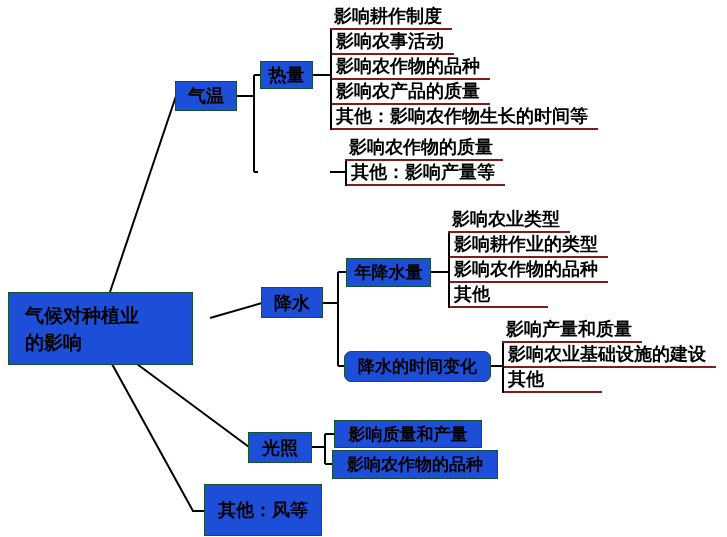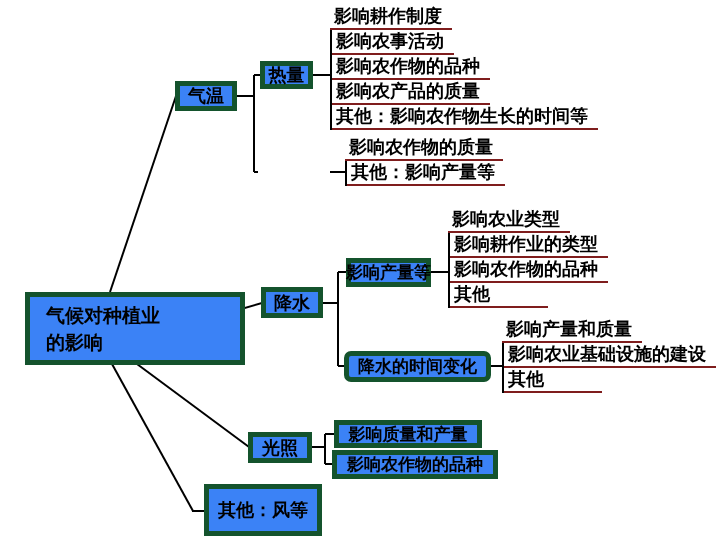--- a/index.html
+++ b/index.html
@@ -3,21 +3,21 @@
 <meta charset="utf-8">
 <style>
   html,body { margin:0; padding:0; background:#ffffff; }
   .stage {
     position:relative; width:727px; height:537px; background:#ffffff;
     color:#000; font-family:"DejaVu Sans","Liberation Sans",sans-serif;
     font-weight:bold; overflow:hidden;
   }
   .lines { position:absolute; left:0; top:0; width:727px; height:537px; }
   .node {
-    position:absolute; border:5px solid #14532d; background:#3b82f6;
+    position:absolute; border:1px solid #14532d; background:#1d4ed8;
     display:flex; align-items:center; justify-content:center;
     font-size:18px; white-space:nowrap; box-sizing:border-box;
   }
   .root-node {
     justify-content:flex-start; padding-left:16px;
     font-size:19px; line-height:27px;
   }
   .root-node .stack { display:block; }
   .ugroup { position:absolute; }
   .uitem {
@@ -63,35 +63,35 @@
 
       <line x1="490" y1="366" x2="503" y2="366"></line>
 
       <line x1="309" y1="447" x2="325" y2="447"></line>
       <line x1="325" y1="434" x2="325" y2="464"></line>
       <line x1="325" y1="434" x2="335" y2="434"></line>
       <line x1="325" y1="464" x2="333" y2="464"></line>
     </g>
   </svg>
 
-  <div class="node root-node" style="left:25px; top:292px; width:220px; height:73px;">
+  <div class="node root-node" style="left:8px; top:292px; width:185px; height:73px;">
     <span class="stack">
       <span style="display:block">气候对种植业</span>
       <span style="display:block">的影响</span>
     </span>
   </div>
 
   <div class="node" style="left:175px; top:81px; width:62px; height:30px;">气温</div>
 
   <div class="node" style="left:260px; top:61px; width:53px; height:28px;">热量</div>
 
 
   <div class="node" style="left:261px; top:287px; width:62px; height:31px;">降水</div>
 
-  <div class="node" style="left:346px; top:258px; width:85px; height:29px; font-size:17px;">影响产量等</div>
+  <div class="node" style="left:346px; top:258px; width:85px; height:29px; font-size:17px;">年降水量</div>
 
   <div class="node" style="left:344px; top:351px; width:147px; height:31px; font-size:17px;border-radius:7px;">降水的时间变化</div>
 
   <div class="node" style="left:248px; top:432px; width:64px; height:31px;">光照</div>
 
   <div class="node" style="left:204px; top:484px; width:118px; height:52px;">其他：风等</div>
 
   <div class="node" style="left:334px; top:420px; width:148px; height:28px; font-size:17px;">影响质量和产量</div>
 
   <div class="node" style="left:332px; top:450px; width:166px; height:29px; font-size:17px;">影响农作物的品种</div>

